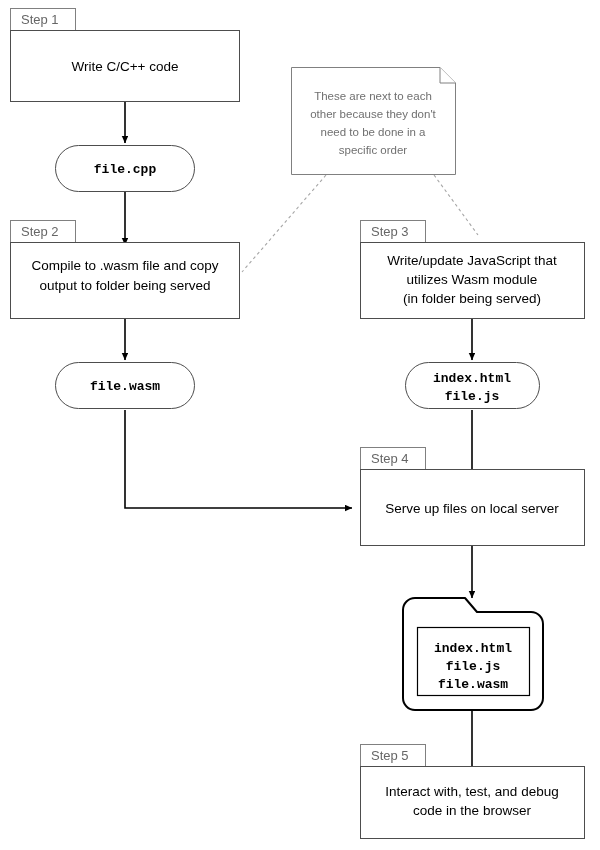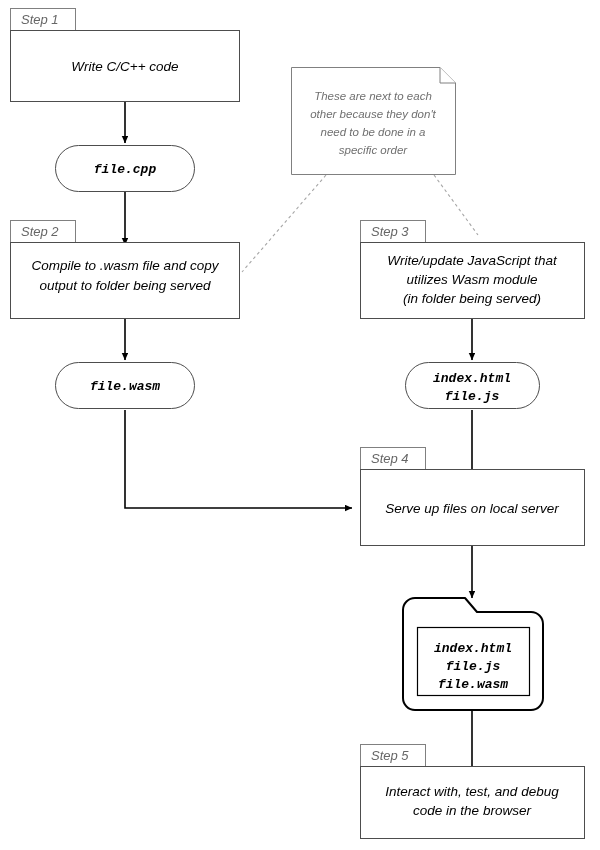--- a/index.html
+++ b/index.html
@@ -10,21 +10,20 @@
   body {
     width: 600px;
     height: 850px;
     font-family: "Liberation Sans", sans-serif;
     overflow: hidden;
   }
   #canvas {
     position: relative;
     width: 600px;
     height: 850px;
-    font-style: italic;
   }
   svg#diagram {
     position: absolute;
     top: 0;
     left: 0;
     width: 600px;
     height: 850px;
   }
   .box-rect {
     fill: #ffffff;

